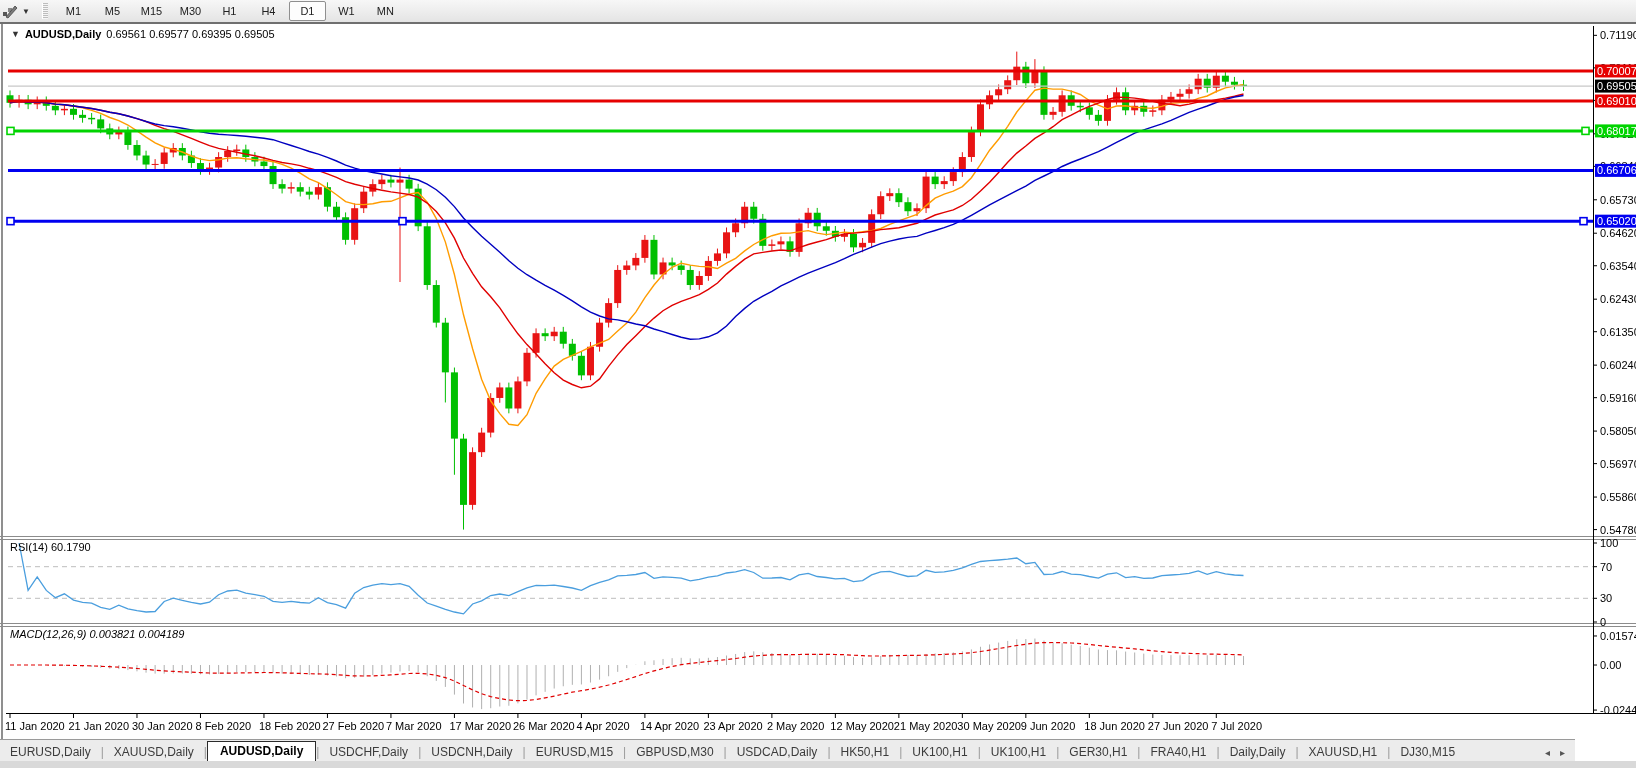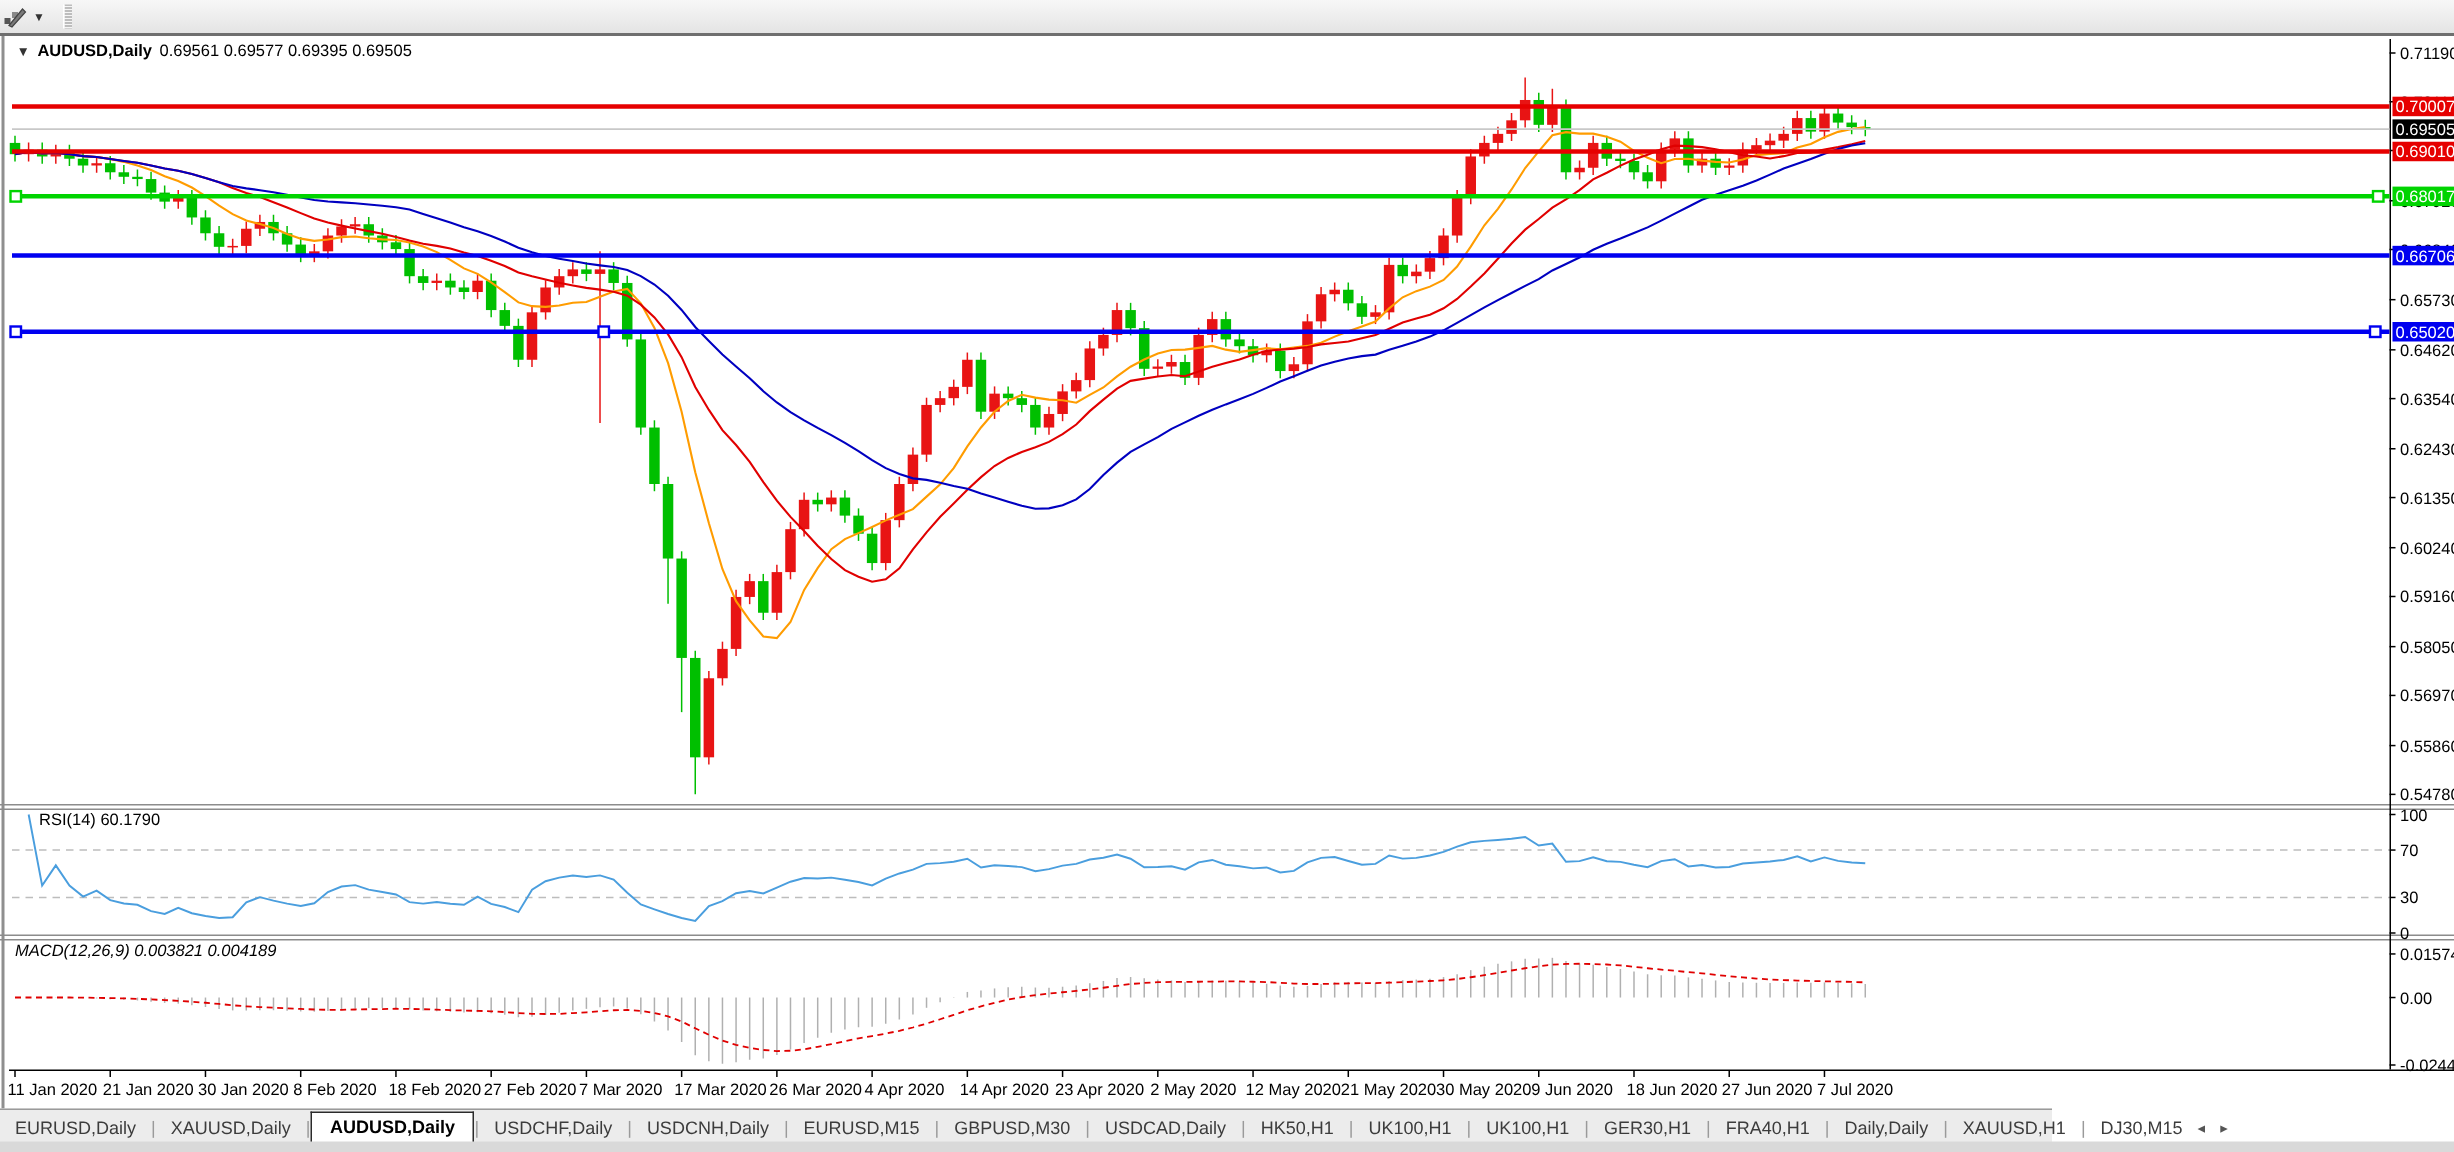--- a/index.html
+++ b/index.html
@@ -15,26 +15,26 @@
     border-left:1px solid #fff;}
   .tf-btn{min-width:27px;height:18px;margin:0 1px;padding:0 4px;border:1px solid transparent;
     font-size:11px;color:#222;display:flex;align-items:center;justify-content:center;cursor:default;}
   .tf-btn.active{background:#fdfdfd;border:1px solid #8f8f8f;border-radius:2px;}
   .caret{font-size:8px;color:#333;margin-left:4px;}
   
   #chart-window{position:absolute;left:0;top:22px;width:1636px;height:717px;
     background:#fff;border-top:2px solid #6f6f6f;}
   #chart-title{position:absolute;left:7px;top:4px;font-size:11px;color:#000;
     display:flex;align-items:center;gap:5px;background:#fff;padding-right:6px;z-index:5;}
-  #rsi-label{position:absolute;left:26px;top:517px;font-size:11px;color:#000;z-index:5;}
+  #rsi-label{position:absolute;left:10px;top:517px;font-size:11px;color:#000;z-index:5;}
   #macd-label{position:absolute;left:10px;top:604px;font-size:11px;color:#000;z-index:5;font-style:italic;}
   #chart-svg{position:absolute;left:0;top:0;}
   svg text{font-family:"Liberation Sans",sans-serif;}
   
-  #tabbar{position:absolute;left:0;top:739px;width:1368px;height:22px;
+  #tabbar{position:absolute;left:0;top:739px;width:1575px;height:22px;
     background:#ececec;border-top:1px solid #9a9a9a;border-bottom:1px solid #000000;
     display:flex;align-items:flex-end;font-size:12px;color:#3c3c3c;}
   .tab{padding:2px 10px 3px 10px;white-space:nowrap;cursor:default;}
   .tab.active{background:#fff;border:1px solid #2b2b2b;border-bottom:none;
     font-weight:bold;color:#000;padding:2px 12px 4px 12px;}
   .tab-sep{color:#9a9a9a;padding:0 0 3px 0;}
   #tab-nav{margin-left:auto;display:flex;gap:10px;padding:0 10px 4px 0;color:#555;font-size:10px;}
   #bottom-strip{position:absolute;left:0;top:761px;width:1636px;height:7px;background:#d9d9d9;}
 </style>
 </head>
@@ -43,20 +43,31 @@
 <div id="toolbar">
   <div class="tool-icon-group">
     <svg width="16" height="16" viewBox="0 0 16 16">
       <rect x="1" y="9" width="4" height="4" fill="#555"></rect>
       <rect x="6" y="5" width="4" height="4" fill="#888"></rect>
       <path d="M4 14 L13 3 L15 5 L6 15 Z" fill="#7a7a7a" stroke="#444" stroke-width="0.8"></path>
     </svg>
     <span class="caret">▼</span>
   </div>
   <div class="grip"></div>
+  <div id="tf-buttons" style="display: flex;">
+      <div class="tf-btn">M1</div>
+      <div class="tf-btn">M5</div>
+      <div class="tf-btn">M15</div>
+      <div class="tf-btn">M30</div>
+      <div class="tf-btn">H1</div>
+      <div class="tf-btn">H4</div>
+      <div class="tf-btn active">D1</div>
+      <div class="tf-btn">W1</div>
+      <div class="tf-btn">MN</div>
+    </div>
 </div>
 
 <div id="chart-window">
   <div id="chart-title">
     <span class="caret" style="font-size:9px;">▼</span>
     <span style="font-weight:bold;">AUDUSD,Daily</span>
     <span style="font-weight:normal;">0.69561 0.69577 0.69395 0.69505</span>
   </div>
   <div id="rsi-label">RSI(14) 60.1790</div>
   <div id="macd-label">MACD(12,26,9) 0.003821 0.004189</div>

